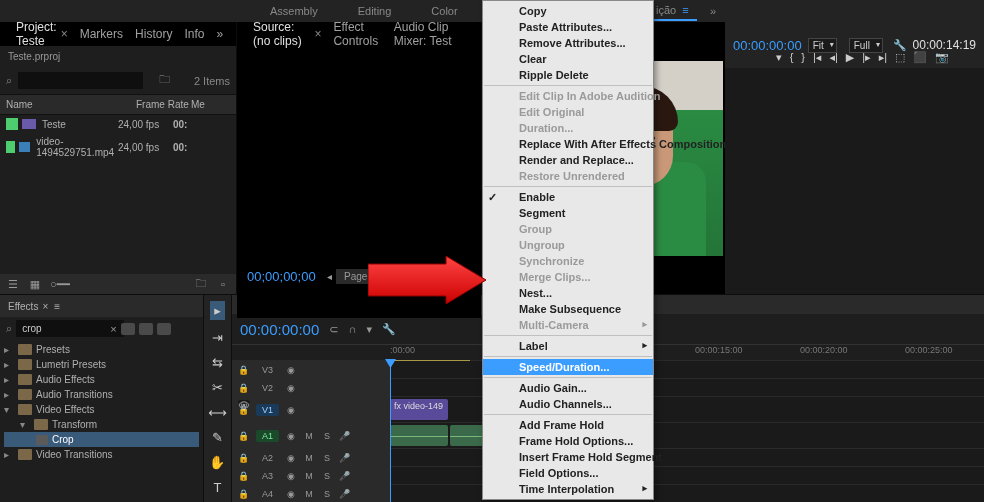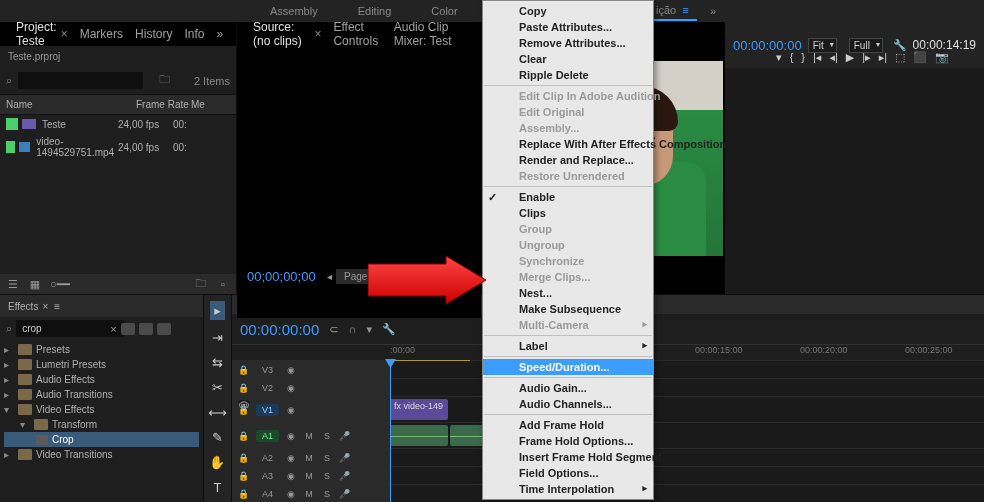--- a/index.html
+++ b/index.html
@@ -24,21 +24,21 @@
 .proj-search .count { margin-left: auto; color: #888; }
 .proj-table-head { display: flex; padding: 4px 6px; background: #2a2a2a; border-top: 1px solid #111; border-bottom: 1px solid #111; font-size: 10px; }
 .proj-table-head .c1 { width: 130px; }
 .proj-table-head .c2 { width: 55px; }
 .proj-table-head .c3 { flex: 1; }
 .proj-row { display: flex; padding: 3px 6px; align-items: center; font-size: 10px; }
 .proj-row .swatch { width: 12px; height: 12px; background: #4ecd6f; margin-right: 4px; }
 .proj-row .icon { width: 14px; height: 10px; background: #3a7fb8; margin-right: 6px; }
 .proj-row .c1 { width: 112px; display: flex; align-items: center; }
 .proj-row .c2 { width: 55px; }
-.proj-row .c3 { flex: 1; }
+.proj-row .c3 { flex: 1; font-weight: bold; }
 
 .source-panel { width: 245px; background: #1a1a1a; border-right: 1px solid #0d0d0d; position: relative; }
 .source-content { height: 100%; background: #000; }
 .source-tc { position: absolute; bottom: 10px; left: 10px; color: #3a9dff; font-size: 13px; }
 .source-ctrls { position: absolute; bottom: 10px; left: 90px; display: flex; gap: 4px; color: #999; font-size: 10px; align-items: center; }
 .source-ctrls .pg { background: #2a2a2a; padding: 2px 8px; }
 
 .program-panel { flex: 1; background: #1a1a1a; display: flex; flex-direction: row; justify-content: center; }
 .program-header { height: 24px; background: #2a2a2a; display: flex; align-items: center; padding: 0 8px; font-size: 10px; }
 .program-viewer { flex: 1; background: #000; display: flex; align-items: center; justify-content: center; position: relative; }
@@ -430,27 +430,27 @@
 
 <div class="context-menu">
   <div class="item">Copy</div>
   <div class="item">Paste Attributes...</div>
   <div class="item">Remove Attributes...</div>
   <div class="item">Clear</div>
   <div class="item">Ripple Delete</div>
   <div class="sep"></div>
   <div class="item disabled">Edit Clip In Adobe Audition</div>
   <div class="item disabled">Edit Original</div>
-  <div class="item disabled">Assembly...</div>
+  <div class="item disabled">Duration...</div>
   <div class="item">Replace With After Effects Composition</div>
   <div class="item">Render and Replace...</div>
   <div class="item disabled">Restore Unrendered</div>
   <div class="sep"></div>
   <div class="item checked">Enable</div>
-  <div class="item">Clips</div>
+  <div class="item">Segment</div>
   <div class="item disabled">Group</div>
   <div class="item disabled">Ungroup</div>
   <div class="item disabled">Synchronize</div>
   <div class="item disabled">Merge Clips...</div>
   <div class="item">Nest...</div>
   <div class="item">Make Subsequence</div>
   <div class="item disabled submenu">Multi-Camera</div>
   <div class="sep"></div>
   <div class="item submenu">Label</div>
   <div class="sep"></div>

